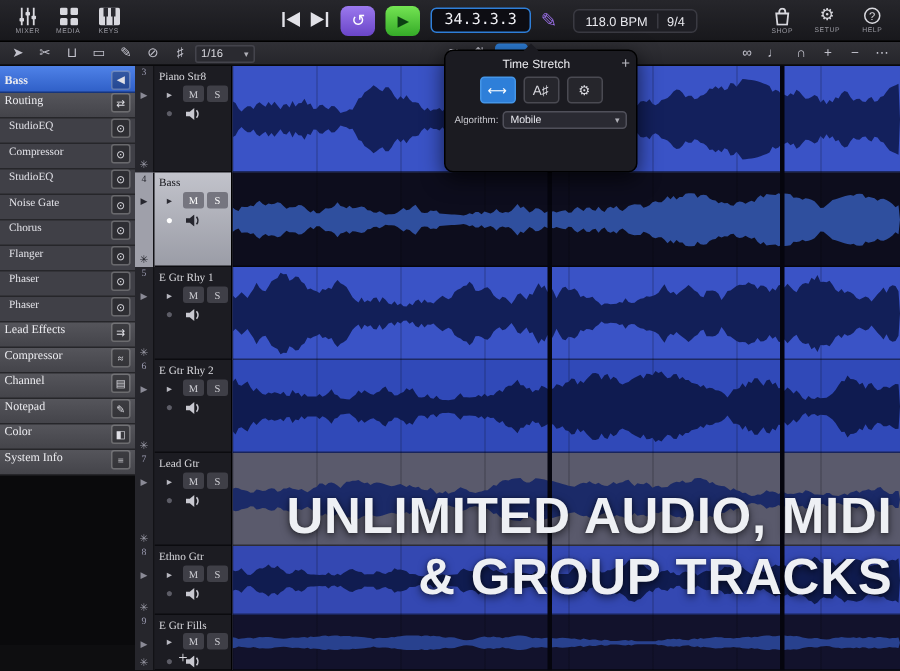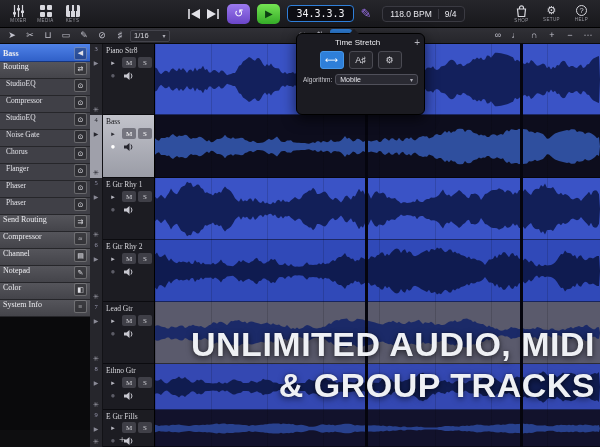--- a/index.html
+++ b/index.html
@@ -249,21 +249,21 @@
        <span class="ilabel">Phaser</span>
        <span class="ibox">⊙</span>
      </div>
           <div class="irow slot">
        <span class="ilabel">Phaser</span>
        <span class="ibox">⊙</span>
      </div>
         </div>
       <div>
           <div class="irow">
-       <span class="ilabel">Send Routing</span>
+       <span class="ilabel">Lead Effects</span>
        <span class="ibox">⇉</span>
      </div>
           <div class="irow">
        <span class="ilabel">Compressor</span>
        <span class="ibox">≈</span>
      </div>
           <div class="irow">
        <span class="ilabel">Channel</span>
        <span class="ibox">▤</span>
      </div>

